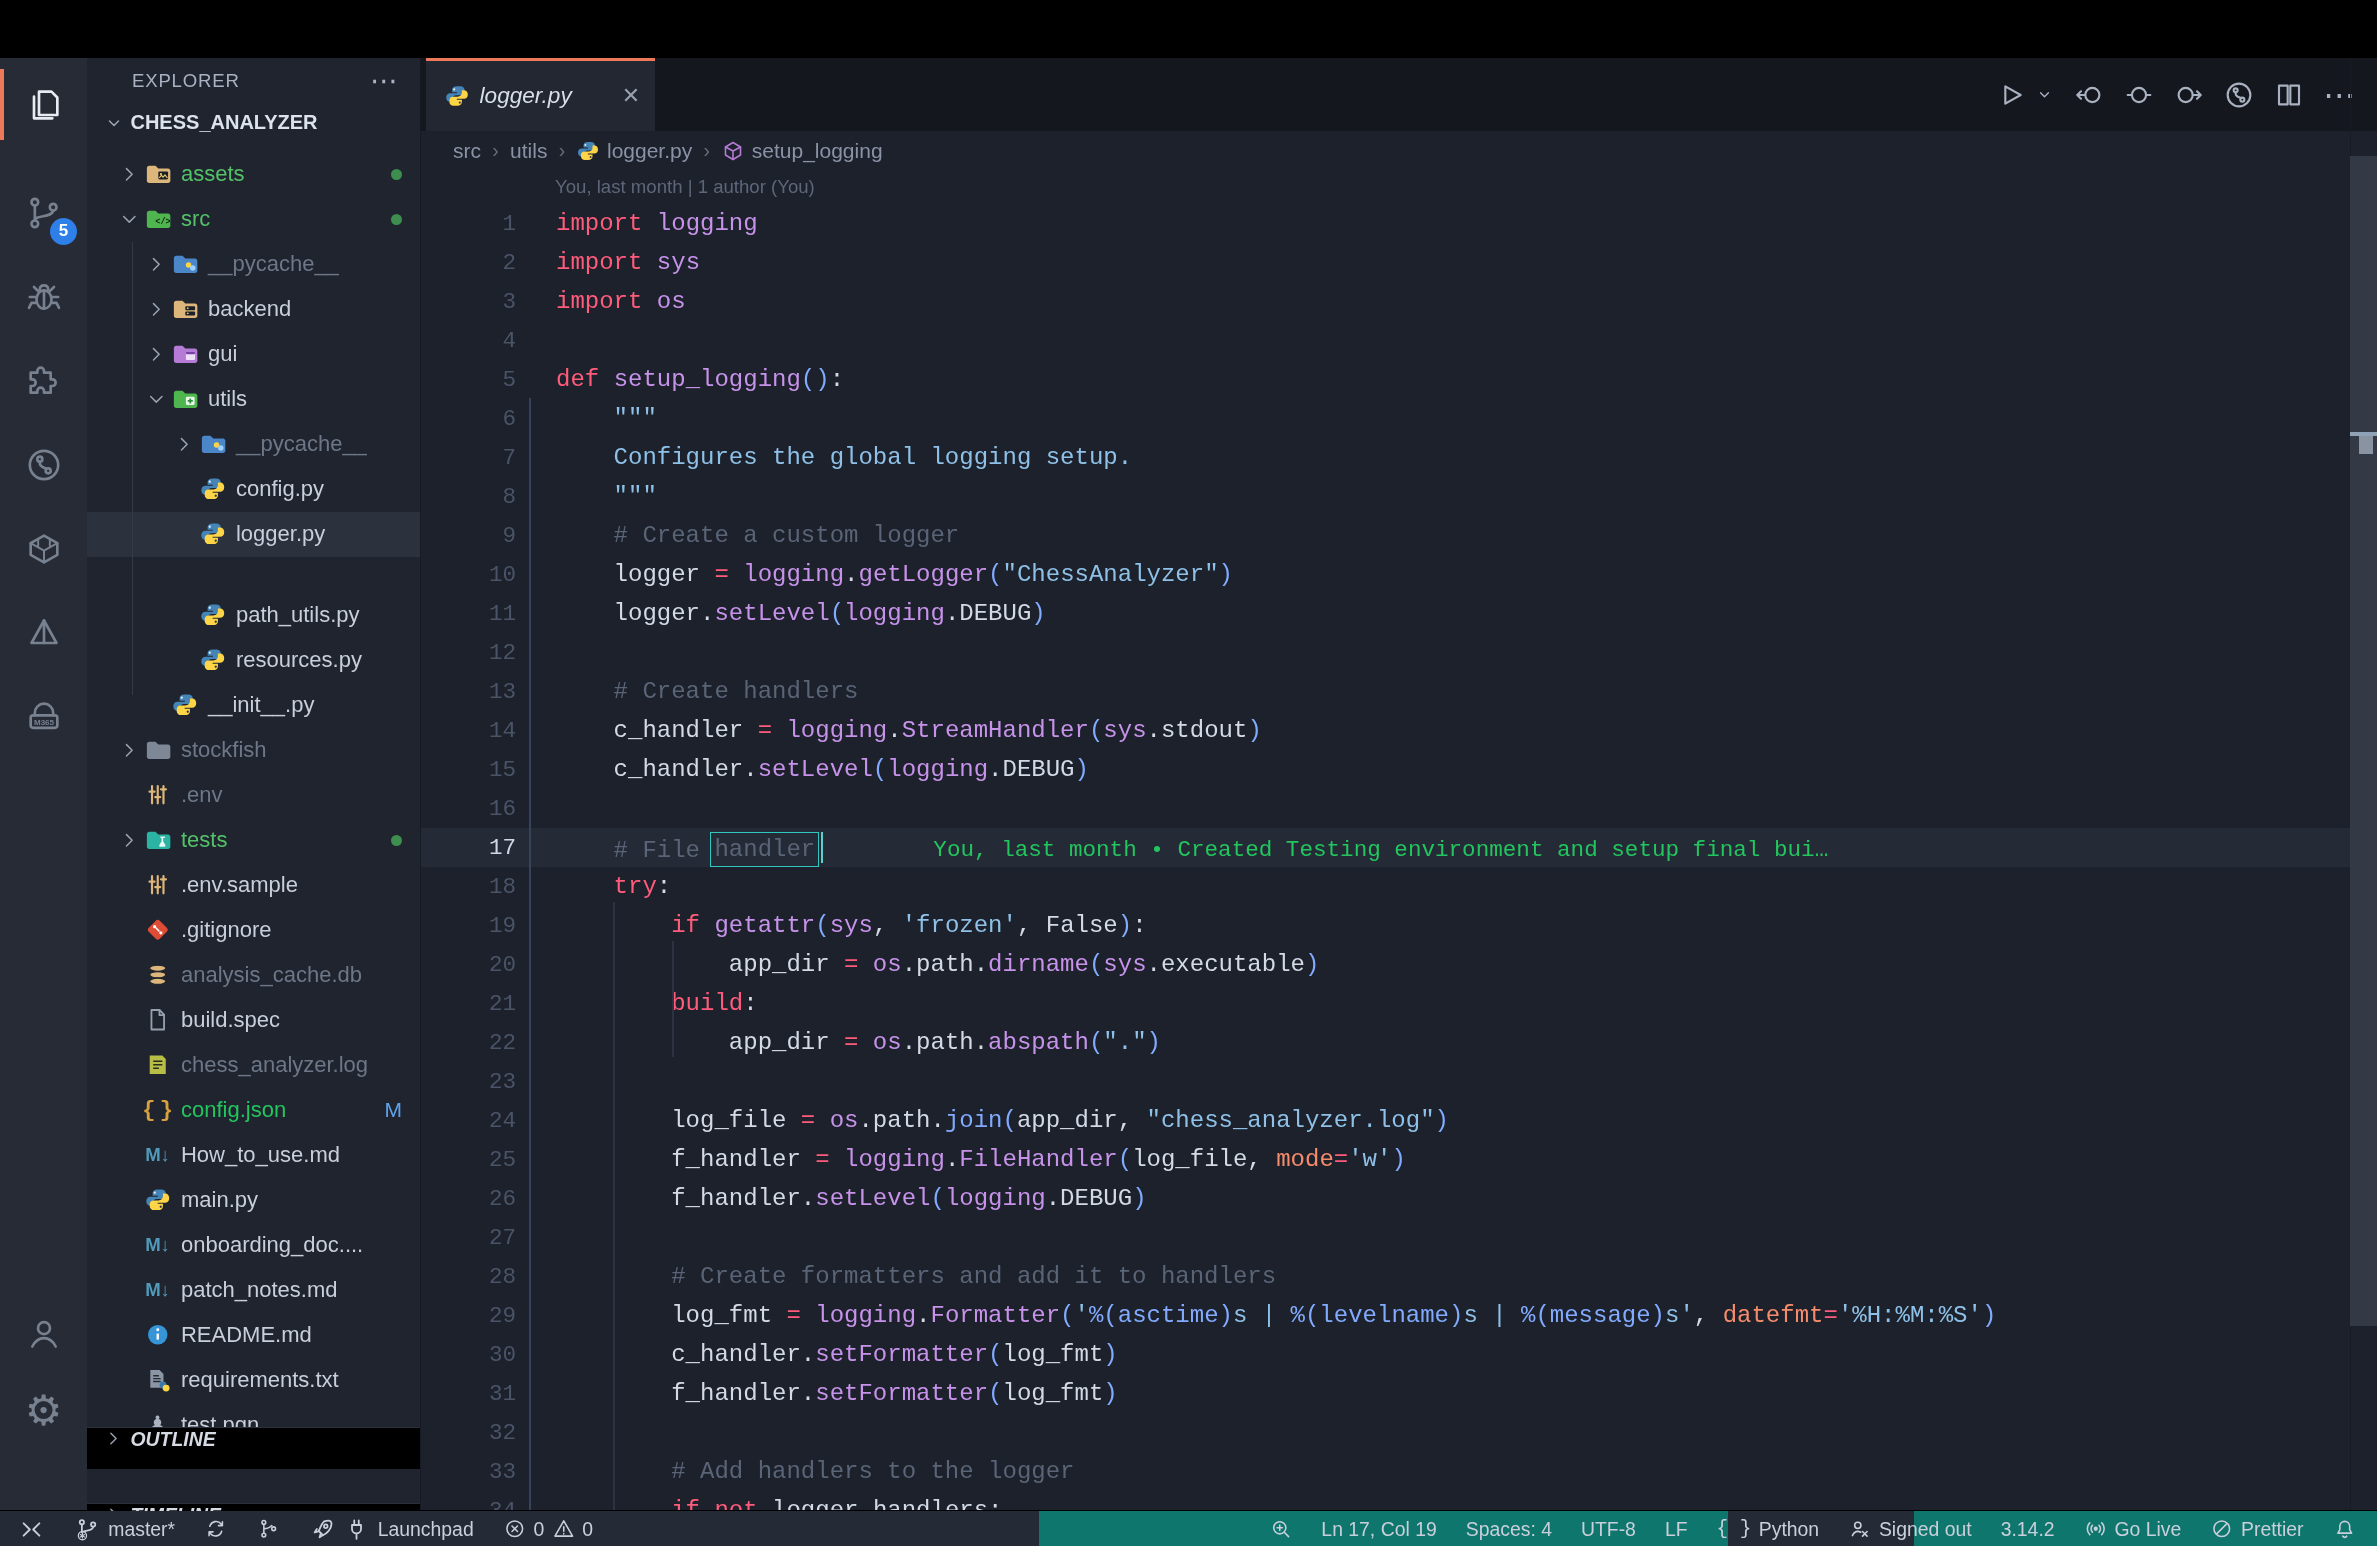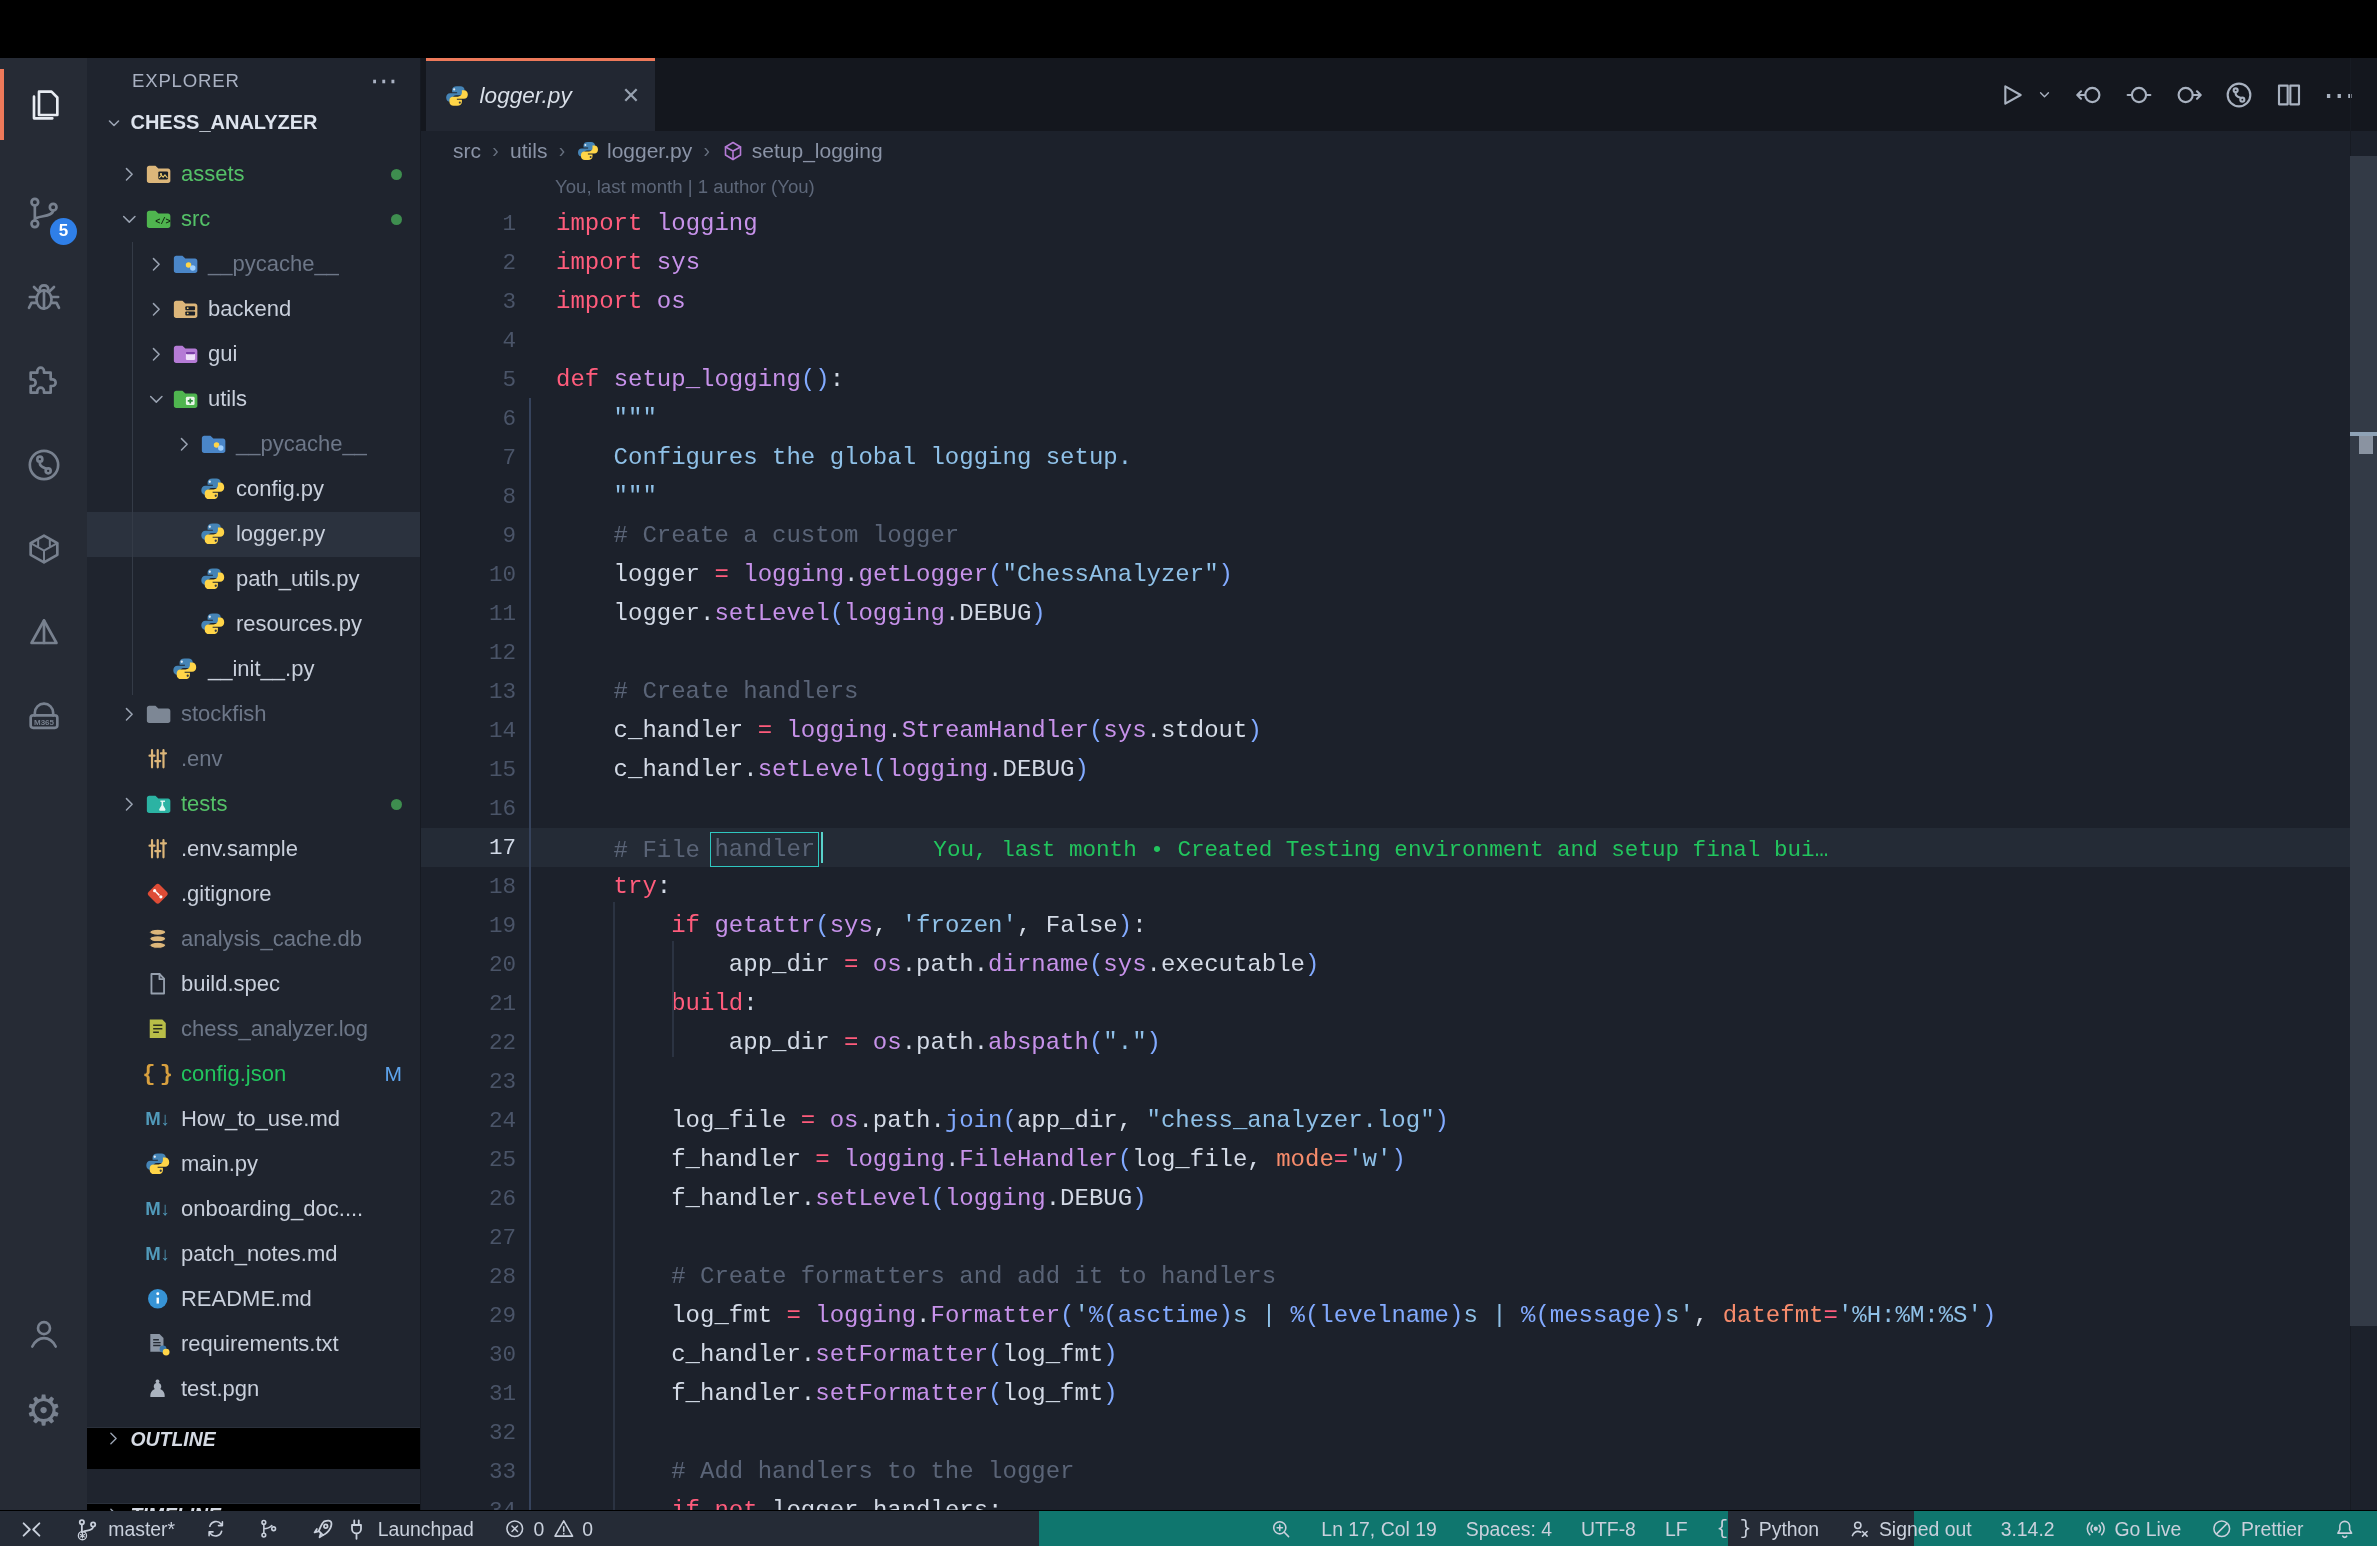--- a/index.html
+++ b/index.html
@@ -336,21 +336,21 @@
         <span class="icon ficon">
           <svg viewBox="0 0 24 24">
             <path fill="#4584b6" d="M11.8 3C9.2 3 7.5 4.2 7.5 6.4v2.1h4.6v.9H5.6C3.5 9.4 2 10.9 2 13.4s1.5 4 3.6 4h1.9V15c0-2 1.7-3.6 3.8-3.6h4.5c1.8 0 3.2-1.4 3.2-3.2V6.4C19 4.3 17.3 3 15.2 3z"></path>
             <circle fill="#dfe9f5" cx="9.4" cy="5.9" r="1"></circle>
             <path fill="#ffd548" d="M12.2 21c2.6 0 4.3-1.2 4.3-3.4v-2.1h-4.6v-.9h6.5c2.1 0 3.6-1.5 3.6-4s-1.5-4-3.6-4h-1.9V9c0 2-1.7 3.6-3.8 3.6H8.2C6.4 12.6 5 14 5 15.8v1.8C5 19.7 6.7 21 8.8 21z"></path>
             <circle fill="#343b46" cx="14.6" cy="18.1" r="1"></circle>
           </svg>
         </span>
         <span class="lbl">logger.py</span>
       </div>
-      <div class="row" style="padding-left: 86px;">
+      <div class="row" style="padding-left: 86px; margin-top: 36px;">
         <span class="twist icon"></span>
         <span class="icon ficon">
           <svg viewBox="0 0 24 24">
             <path fill="#4584b6" d="M11.8 3C9.2 3 7.5 4.2 7.5 6.4v2.1h4.6v.9H5.6C3.5 9.4 2 10.9 2 13.4s1.5 4 3.6 4h1.9V15c0-2 1.7-3.6 3.8-3.6h4.5c1.8 0 3.2-1.4 3.2-3.2V6.4C19 4.3 17.3 3 15.2 3z"></path>
             <circle fill="#dfe9f5" cx="9.4" cy="5.9" r="1"></circle>
             <path fill="#ffd548" d="M12.2 21c2.6 0 4.3-1.2 4.3-3.4v-2.1h-4.6v-.9h6.5c2.1 0 3.6-1.5 3.6-4s-1.5-4-3.6-4h-1.9V9c0 2-1.7 3.6-3.8 3.6H8.2C6.4 12.6 5 14 5 15.8v1.8C5 19.7 6.7 21 8.8 21z"></path>
             <circle fill="#343b46" cx="14.6" cy="18.1" r="1"></circle>
           </svg>
         </span>
         <span class="lbl">path_utils.py</span>

